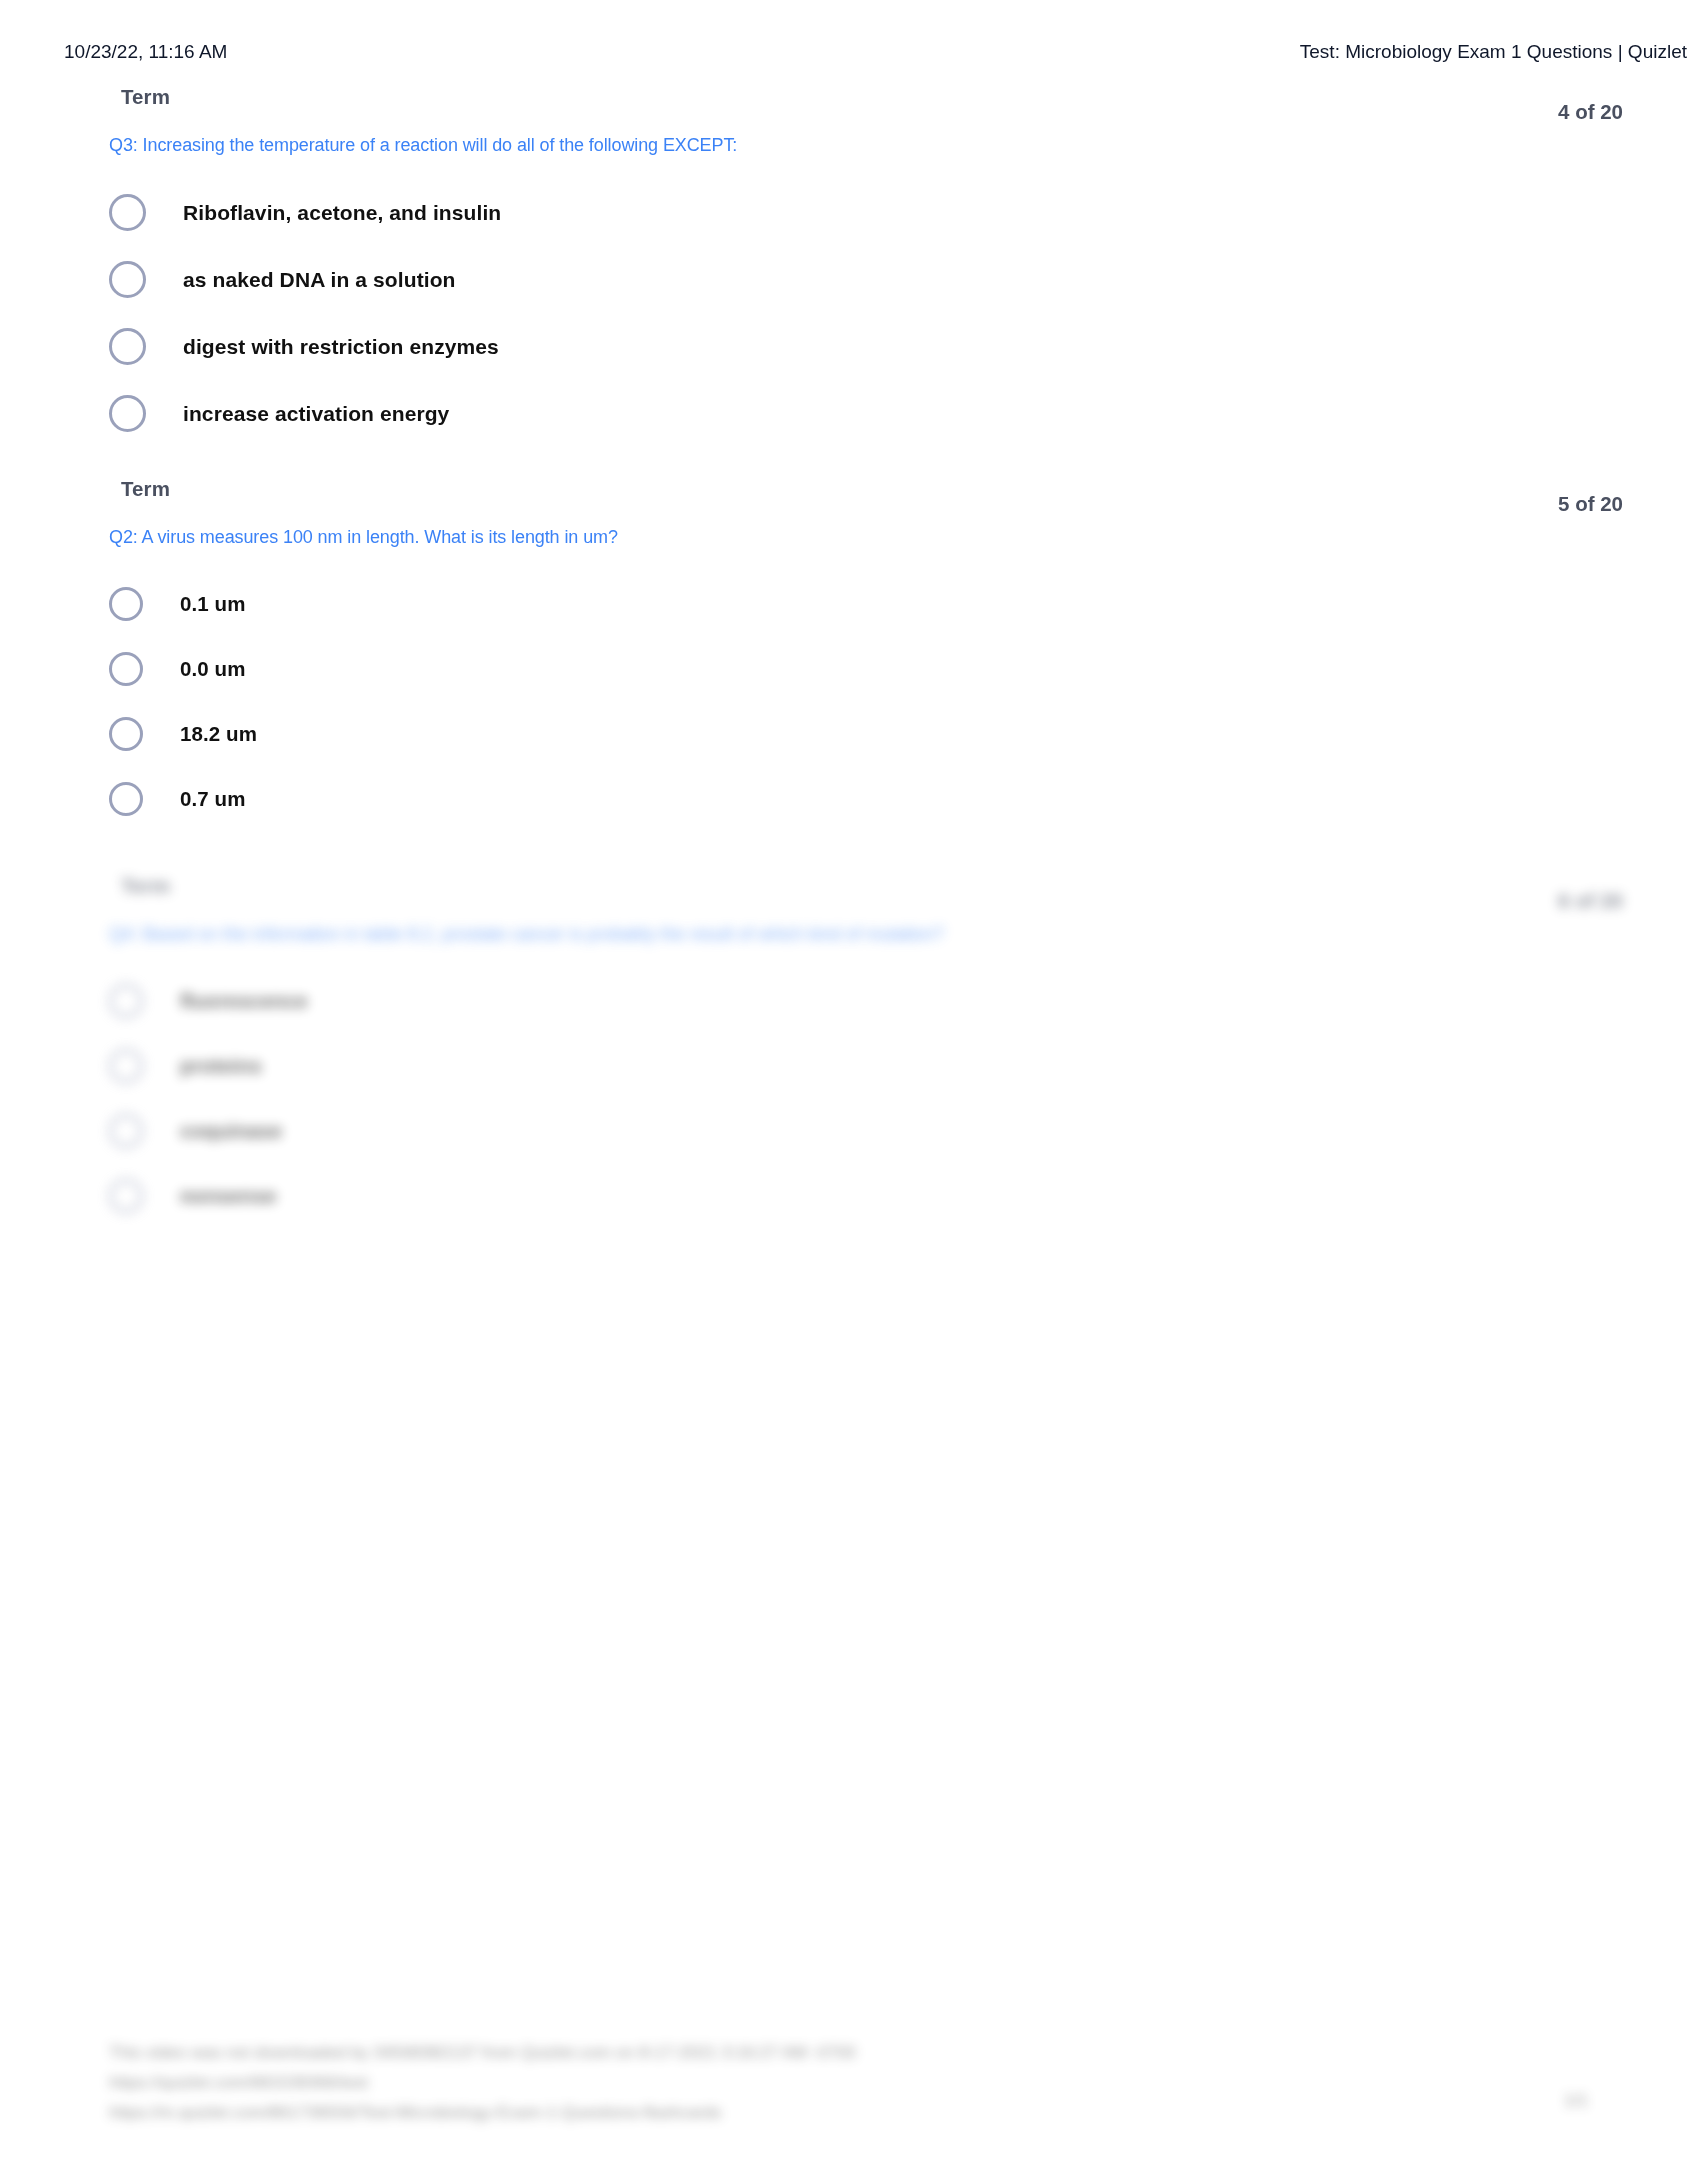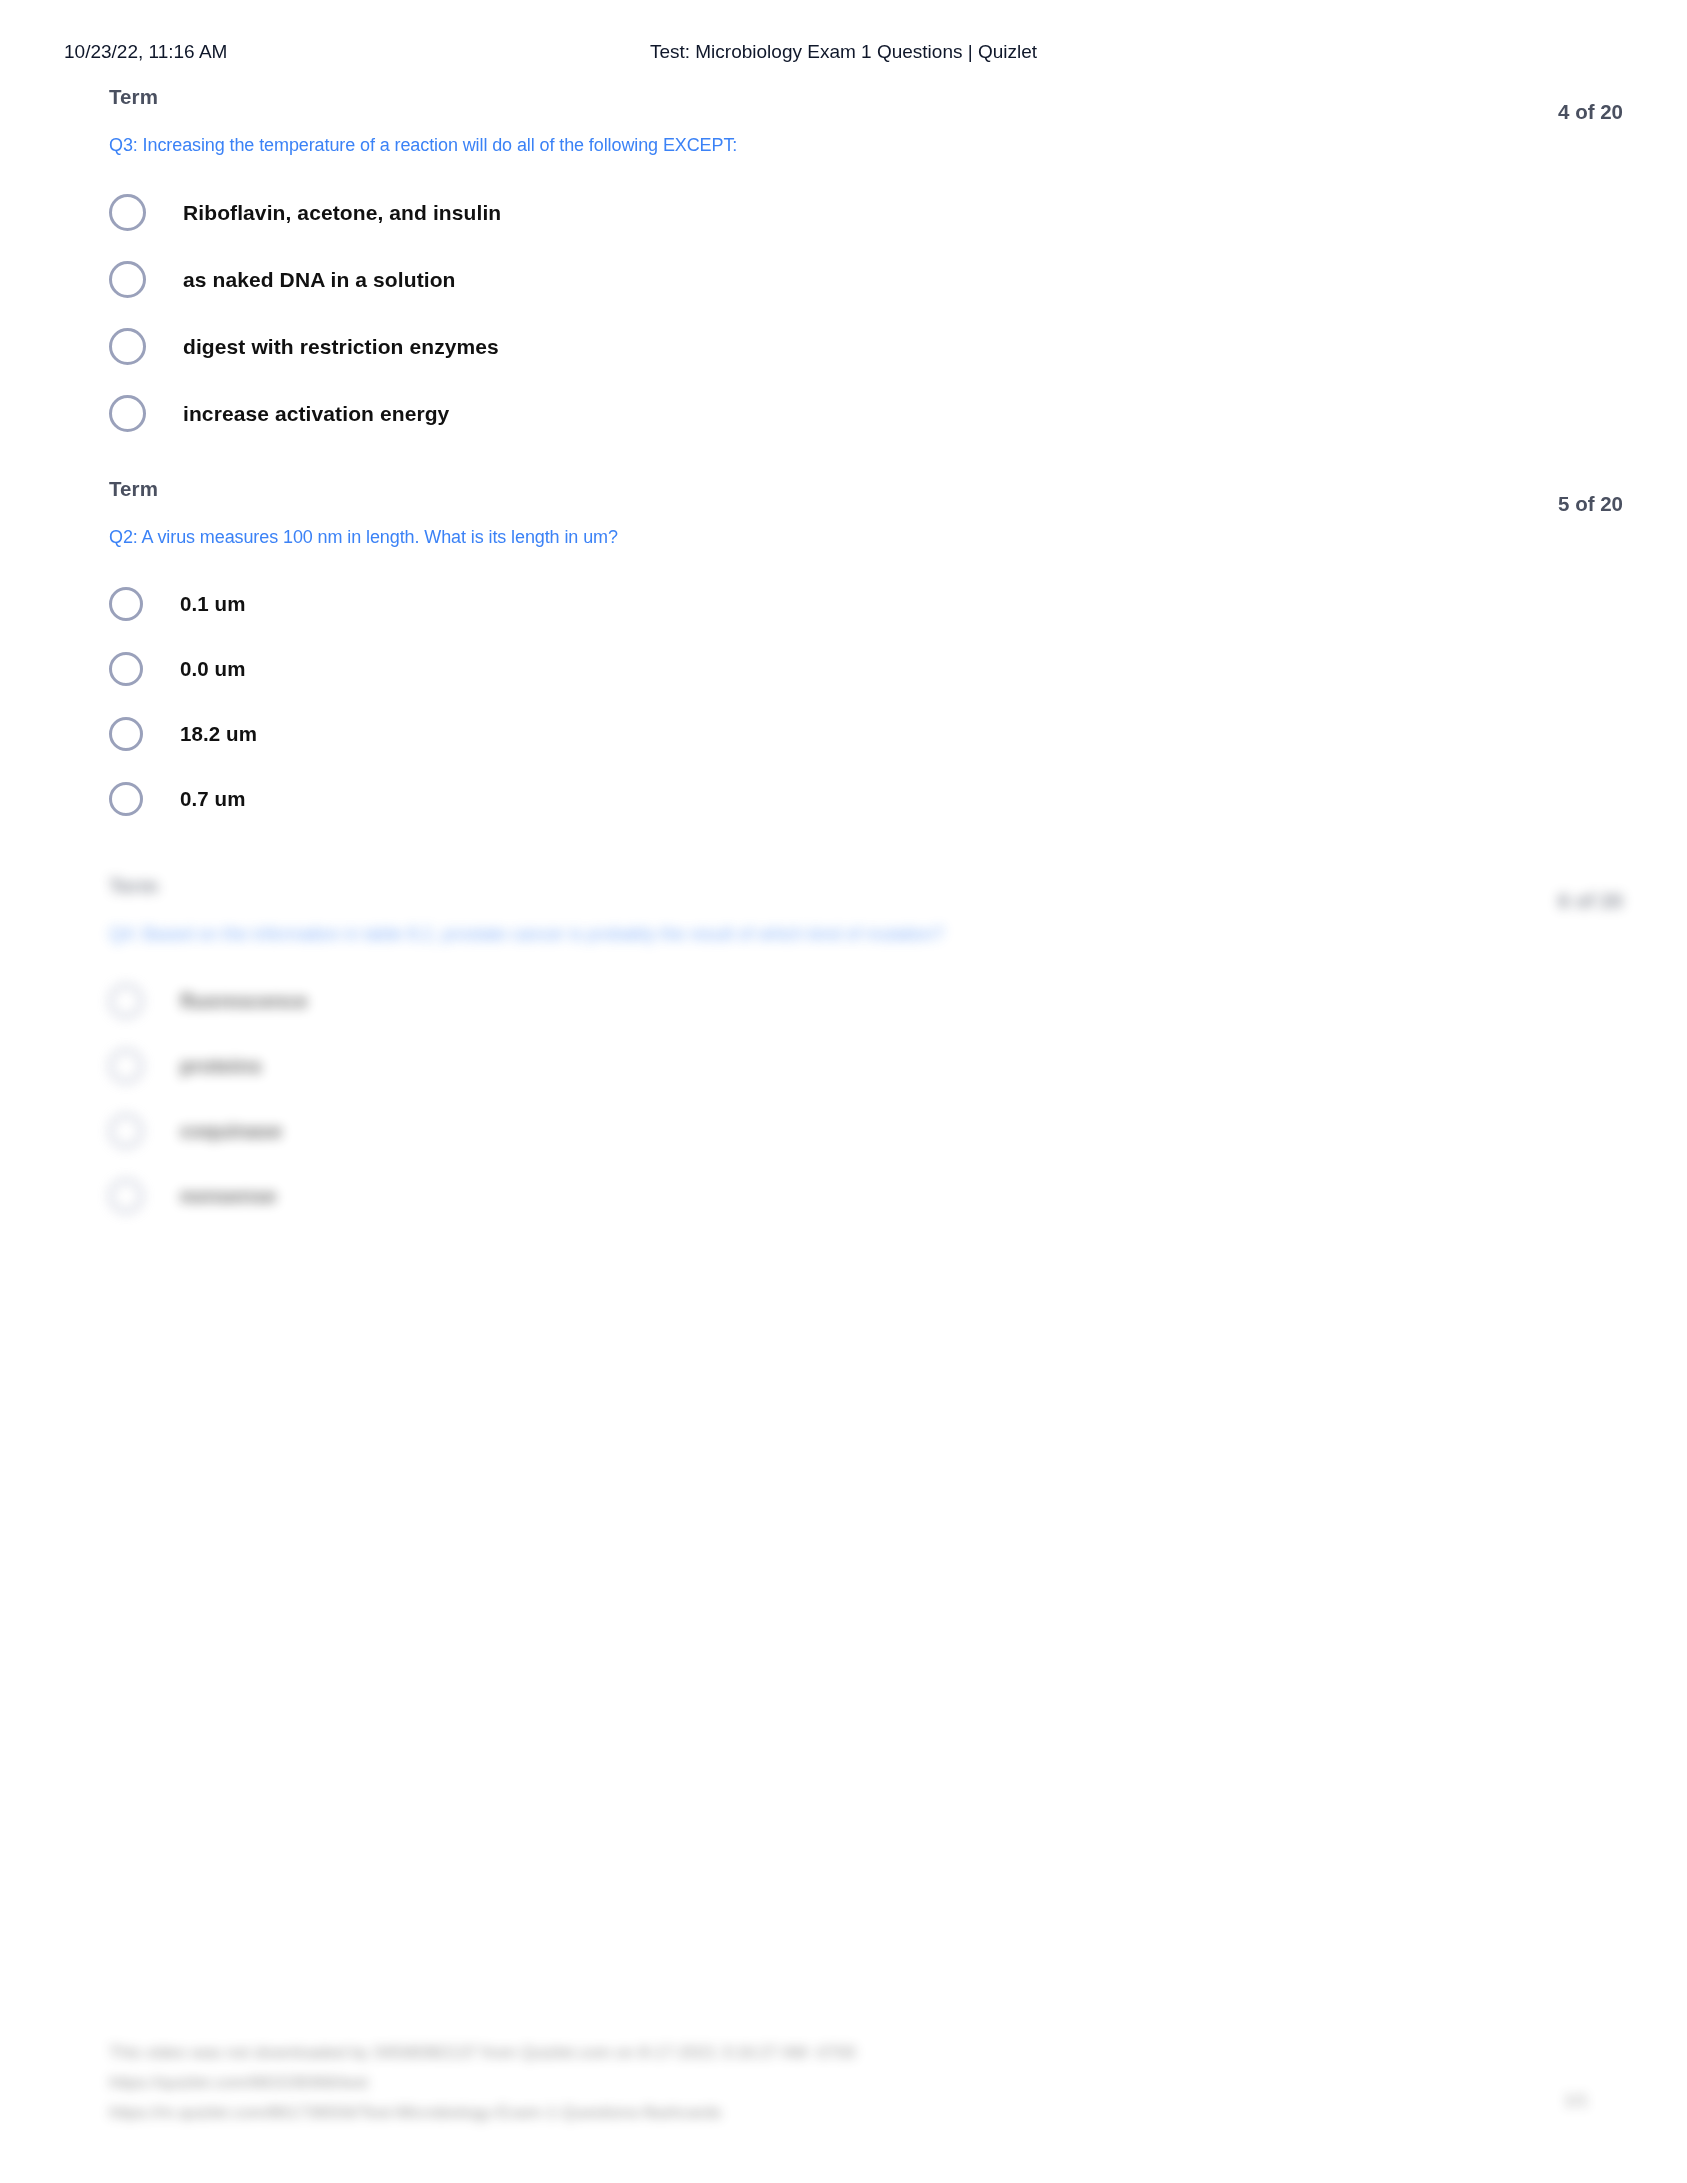--- a/index.html
+++ b/index.html
@@ -30,21 +30,21 @@
     position: absolute;
     left: 64px;
     top: 0;
     white-space: nowrap;
   }
   .print-header .ph-title {
     position: absolute;
     left: 0;
     top: 0;
     width: 1687px;
-    text-align: center;
+    text-align: right;
     white-space: nowrap;
   }
 
   
   .sheet {
     position: absolute;
     top: 85px;
     left: 0;
     width: 1687px;
   }
@@ -55,21 +55,21 @@
     padding: 0;
   }
 
   .qmeta {
     position: relative;
     height: 34px;
     margin: 0 64px 0 109px;
   }
   .qmeta .term-label {
     position: absolute;
-    left: 0;
+    left: 12px;
     top: 0;
     font-size: 20.5px;
     font-weight: bold;
     color: #4a5060;
     letter-spacing: 0.1px;
   }
   .qmeta .counter {
     position: absolute;
     right: 0;
     top: 15px;

